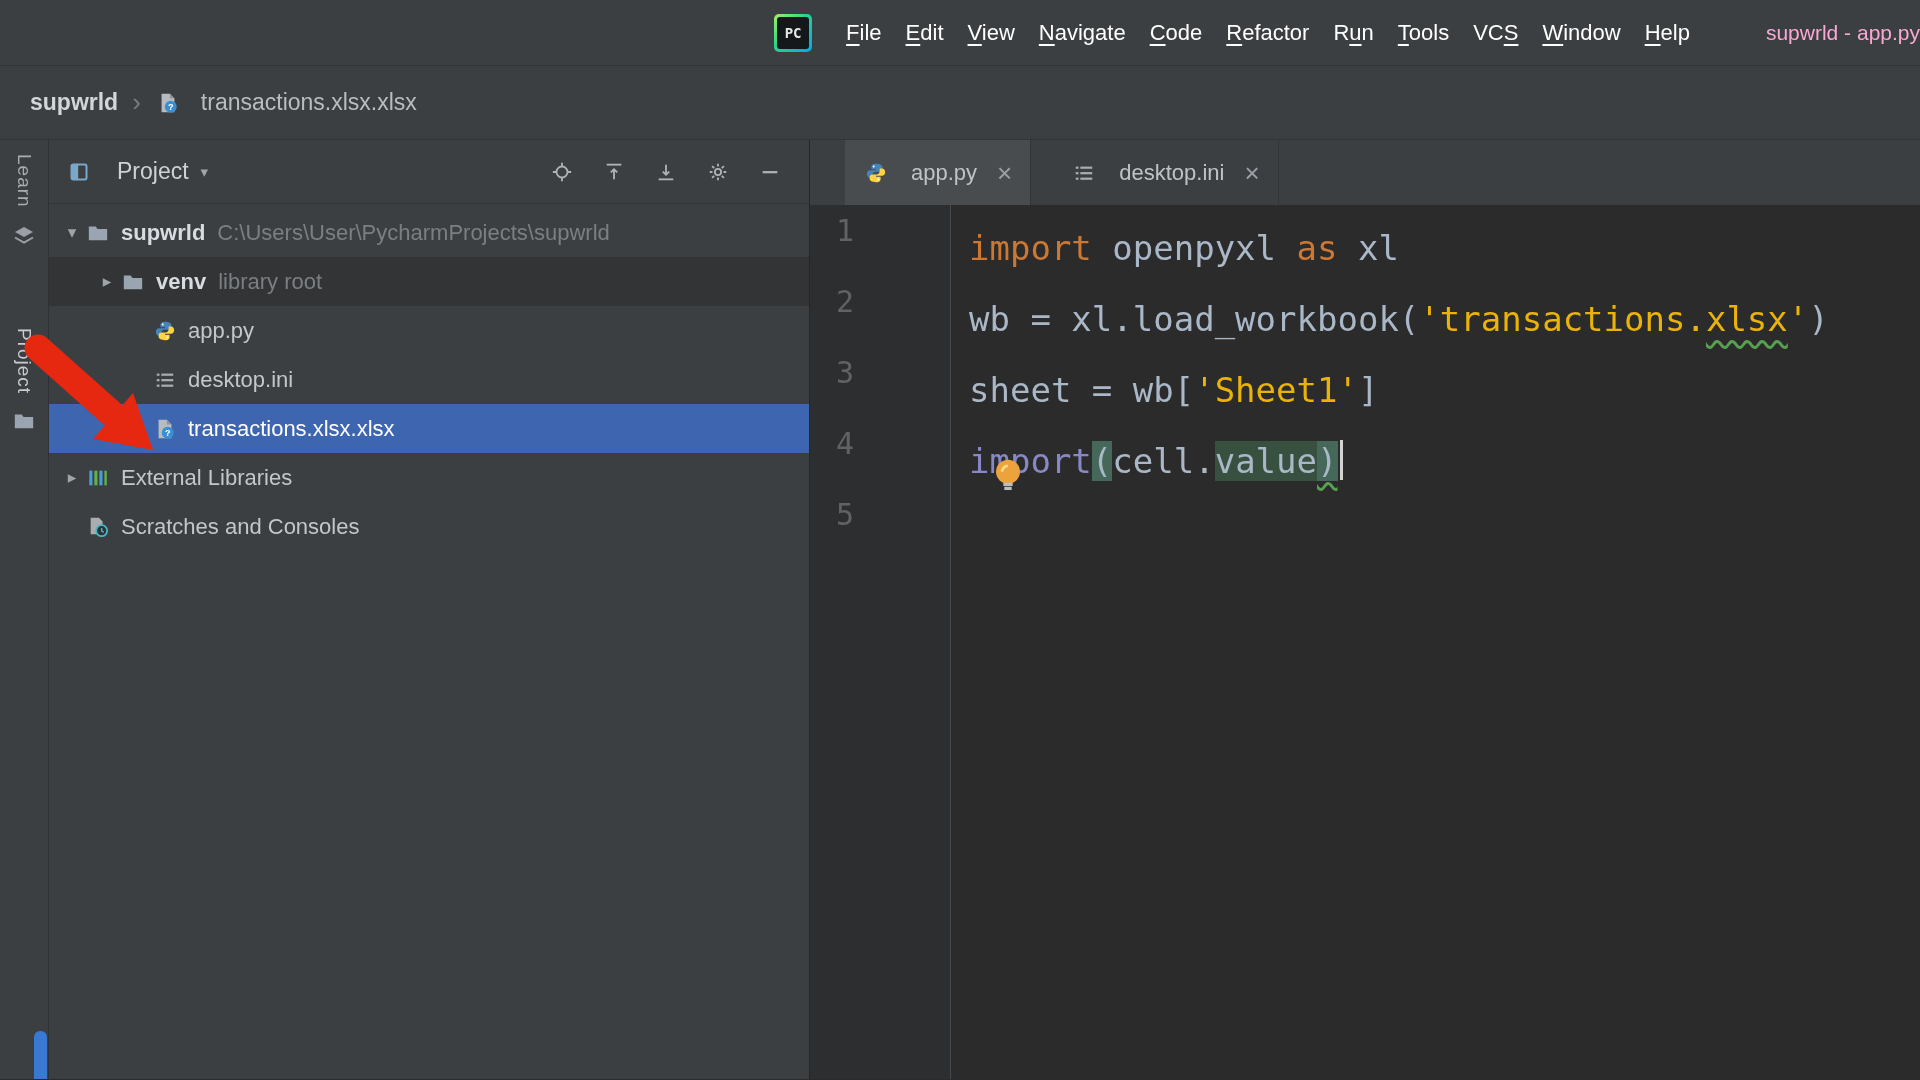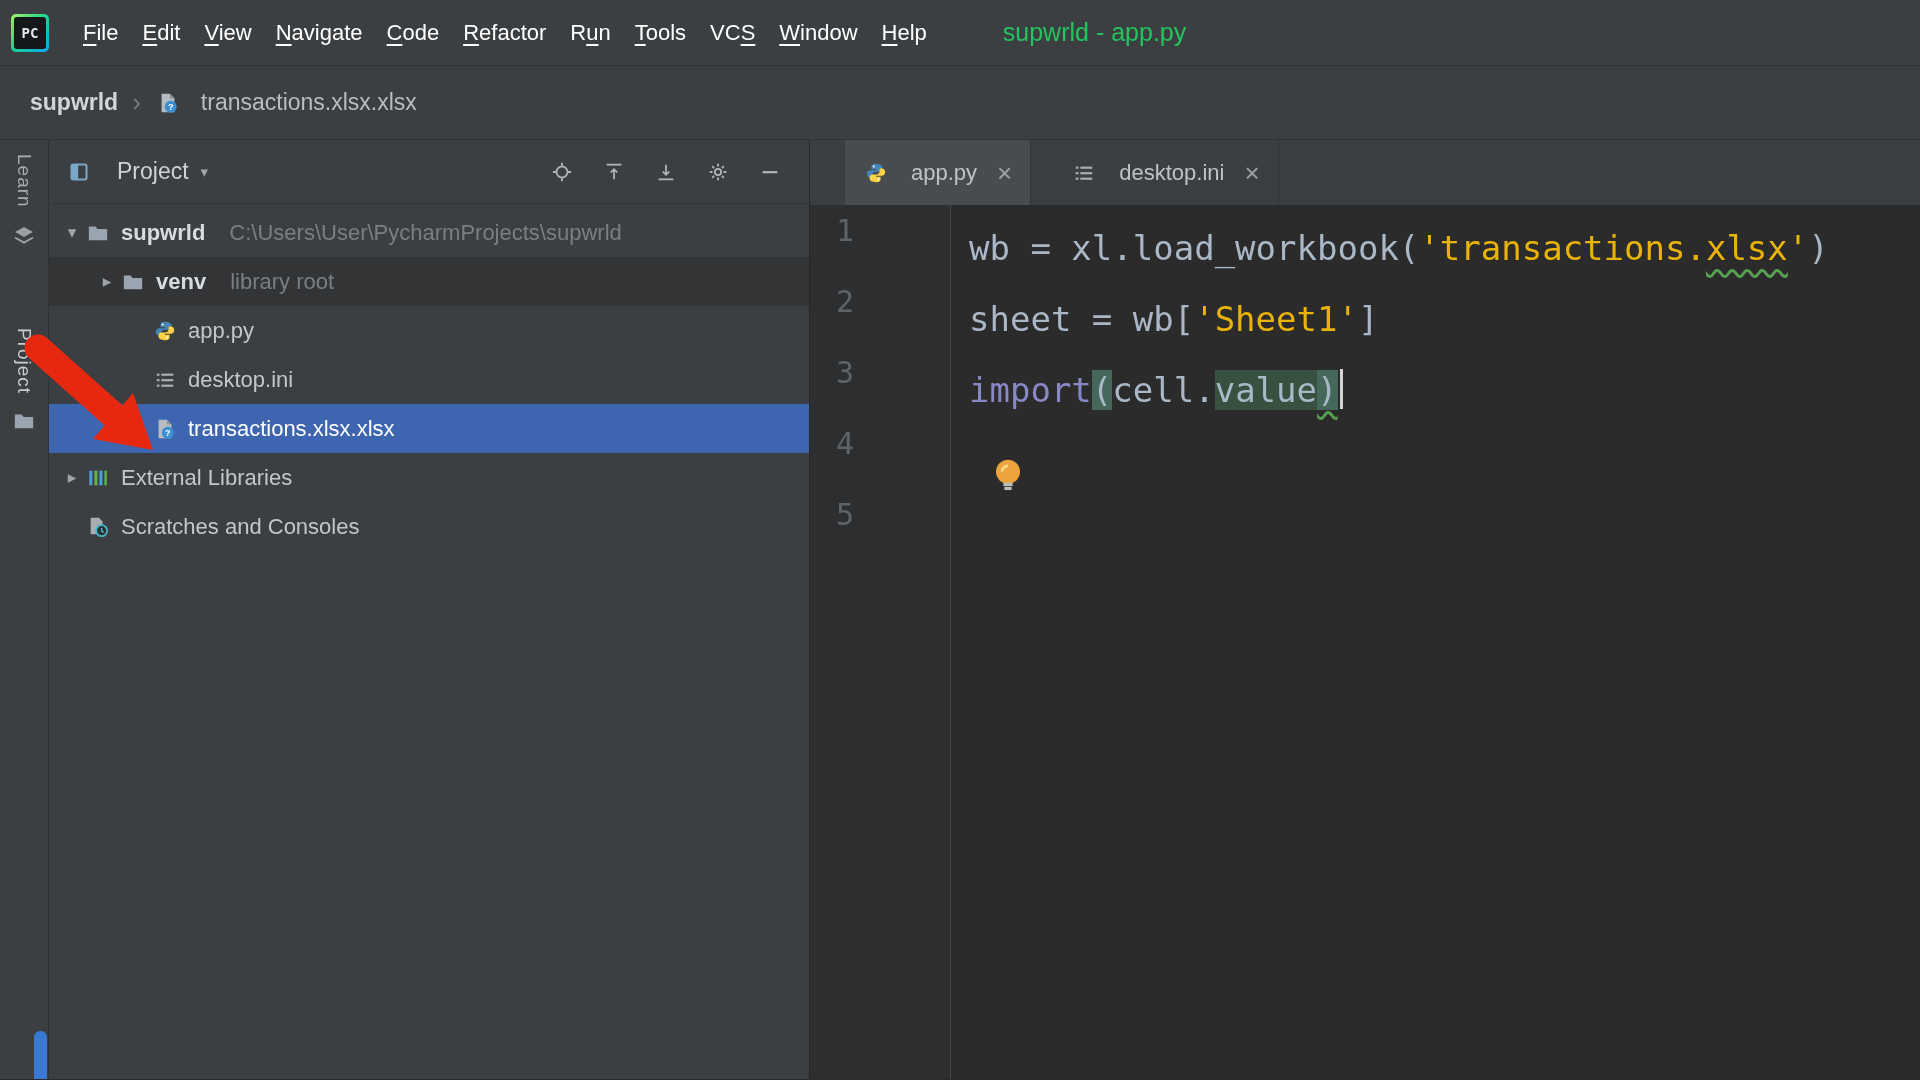--- a/index.html
+++ b/index.html
@@ -7,35 +7,35 @@
   body {
     background:#2b2b2b;
     font-family:"Liberation Sans", sans-serif;
     color:#bbbbbb;
     position:relative;
   }
 
   
   .menubar {
     height:66px; background:#3c3f41; border-bottom:1px solid #313335;
-    display:flex; align-items:center; padding-left:11px;
+    display:flex; align-items:center; padding-left:11px;justify-content:flex-end;
   }
   .logo {
     width:38px; height:38px; border-radius:5px; margin-right:22px;
     background:linear-gradient(135deg,#a5f163,#21d789 45%,#07a3f2);
     padding:3px; flex:0 0 auto;
   }
   .logo-inner {
     width:100%; height:100%; background:#15181a; border-radius:3px;
     display:flex; align-items:center; justify-content:center;
     font:bold 14px "DejaVu Sans Mono", monospace; color:#e8e8e8;
   }
   .menu-item { padding:0 12px; font-size:22px; color:#ffffff; cursor:default; }
   .menu-item u { text-decoration:underline; text-underline-offset:4px; }
-  .window-title { margin-left:64px; font-size:25px; color:#22c55e; }
+  .window-title { margin-left:64px; font-size:21px; color:#f9a8d4; }
 
   
   .breadcrumbbar {
     height:74px; background:#3c3f41; border-bottom:1px solid #313335;
     display:flex; align-items:center; padding-left:30px; gap:10px;
   }
   .bc-project { font-size:23px; font-weight:bold; color:#d2d6da; }
   .bc-sep { font-size:26px; color:#777c80; margin:0 4px; }
   .bc-file { font-size:23px; color:#b9bdc1; display:flex; align-items:center; gap:10px; }
 
@@ -77,21 +77,21 @@
   .tree { padding-top:4px; }
   .tree-row {
     height:49px; display:flex; align-items:center; font-size:22px;
     color:#c3c7cb; white-space:pre; cursor:default;
   }
   .tree-row.shaded { background:#323436; }
   .tree-row.selected { background:#3e66b0; color:#ffffff; }
   .chev { width:26px; font-size:17px; color:#9fa4a8; text-align:center; flex:0 0 auto; }
   .ticon { width:26px; margin:0 8px 0 2px; display:flex; align-items:center; flex:0 0 auto; }
   .tname.bold { font-weight:bold; color:#d8dce0; }
-  .tdetail { color:#7b7f83; margin-left:24px; }
+  .tdetail { color:#7b7f83; margin-left:12px; }
 
   
   .editor { flex:1; display:flex; flex-direction:column; background:#2b2b2b; }
   .tabbar {
     height:65px; background:#3c3f41; display:flex; align-items:stretch;
     padding-left:35px; flex:0 0 auto;
   }
   .tab {
     display:flex; align-items:center; gap:12px; padding:0 18px;
     font-size:22px; color:#bfc3c7; border-right:1px solid #323537; cursor:default;
@@ -310,20 +310,21 @@
       </div>
     <div class="editor-body">
       <div class="gutter">
           <div class="lnum">1</div>
           <div class="lnum">2</div>
           <div class="lnum">3</div>
           <div class="lnum">4</div>
           <div class="lnum">5</div>
         </div>
       <div class="code">
+          <div class="code-line"><span class="tok-kw">import </span><span class="tok-plain">openpyxl </span><span class="tok-kw">as </span><span class="tok-plain">xl</span></div>
           <div class="code-line"><span class="tok-plain">wb = xl.load_workbook(</span><span class="tok-str">'transactions.</span><span class="tok-str wavy">xlsx</span><span class="tok-str">'</span><span class="tok-plain">)</span></div>
           <div class="code-line"><span class="tok-plain">sheet = wb[</span><span class="tok-str">'Sheet1'</span><span class="tok-plain">]</span></div>
           <div class="code-line"><span class="tok-builtin">import</span><span class="tok-plain hl-paren">(</span><span class="tok-plain">cell.</span><span class="tok-plain hl-word">value</span><span class="tok-plain wavy hl-paren">)</span><span class="caret"></span></div>
         </div>
       <span class="bulb">
         <svg viewBox="0 0 24 24" width="40" height="40">
           <circle cx="12" cy="10" r="7.2" fill="#eda33c"></circle>
           <path d="M12 6.5a3.6 3.6 0 0 0-3.6 3.5" stroke="#ffd98a" stroke-width="1.6" fill="none"></path>
           <path d="M9.2 17.6h5.6M9.8 20h4.4" stroke="#bdbdbd" stroke-width="2" fill="none"></path>
         </svg>

